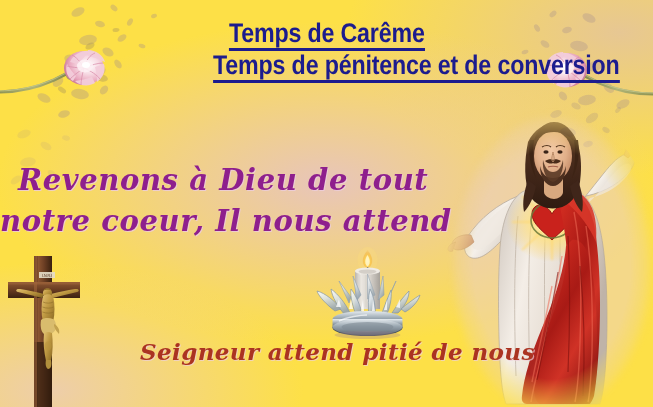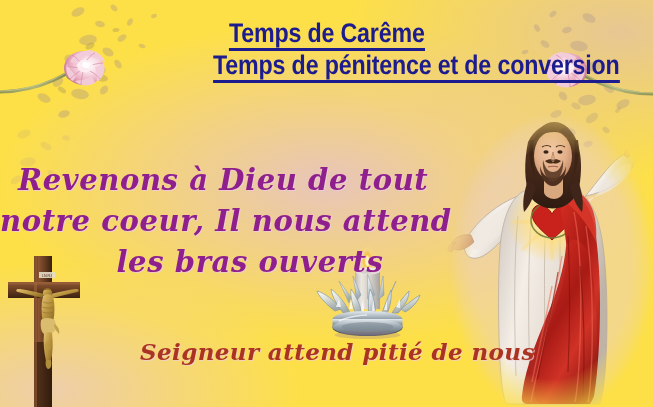--- a/index.html
+++ b/index.html
@@ -637,20 +637,19 @@
       <span class="hl hl1">Temps de Carême</span>
     </div>
     <div class="line2-wrap">
       <span class="hl hl2">Temps de pénitence et de conversion</span>
     </div>
   </div>
 
   <div class="verse">
     <span class="vl vl1">Revenons à Dieu de tout</span>
     <span class="vl vl2">notre coeur, Il nous attend</span>
-    <span class="vl vl3">les bras ouverts</span>
   </div>
 
   <div class="prayer">
     <span class="pl pl1">Seigneur attend pitié de nous</span>
   </div>
 
 </div>
 
 </body></html>

